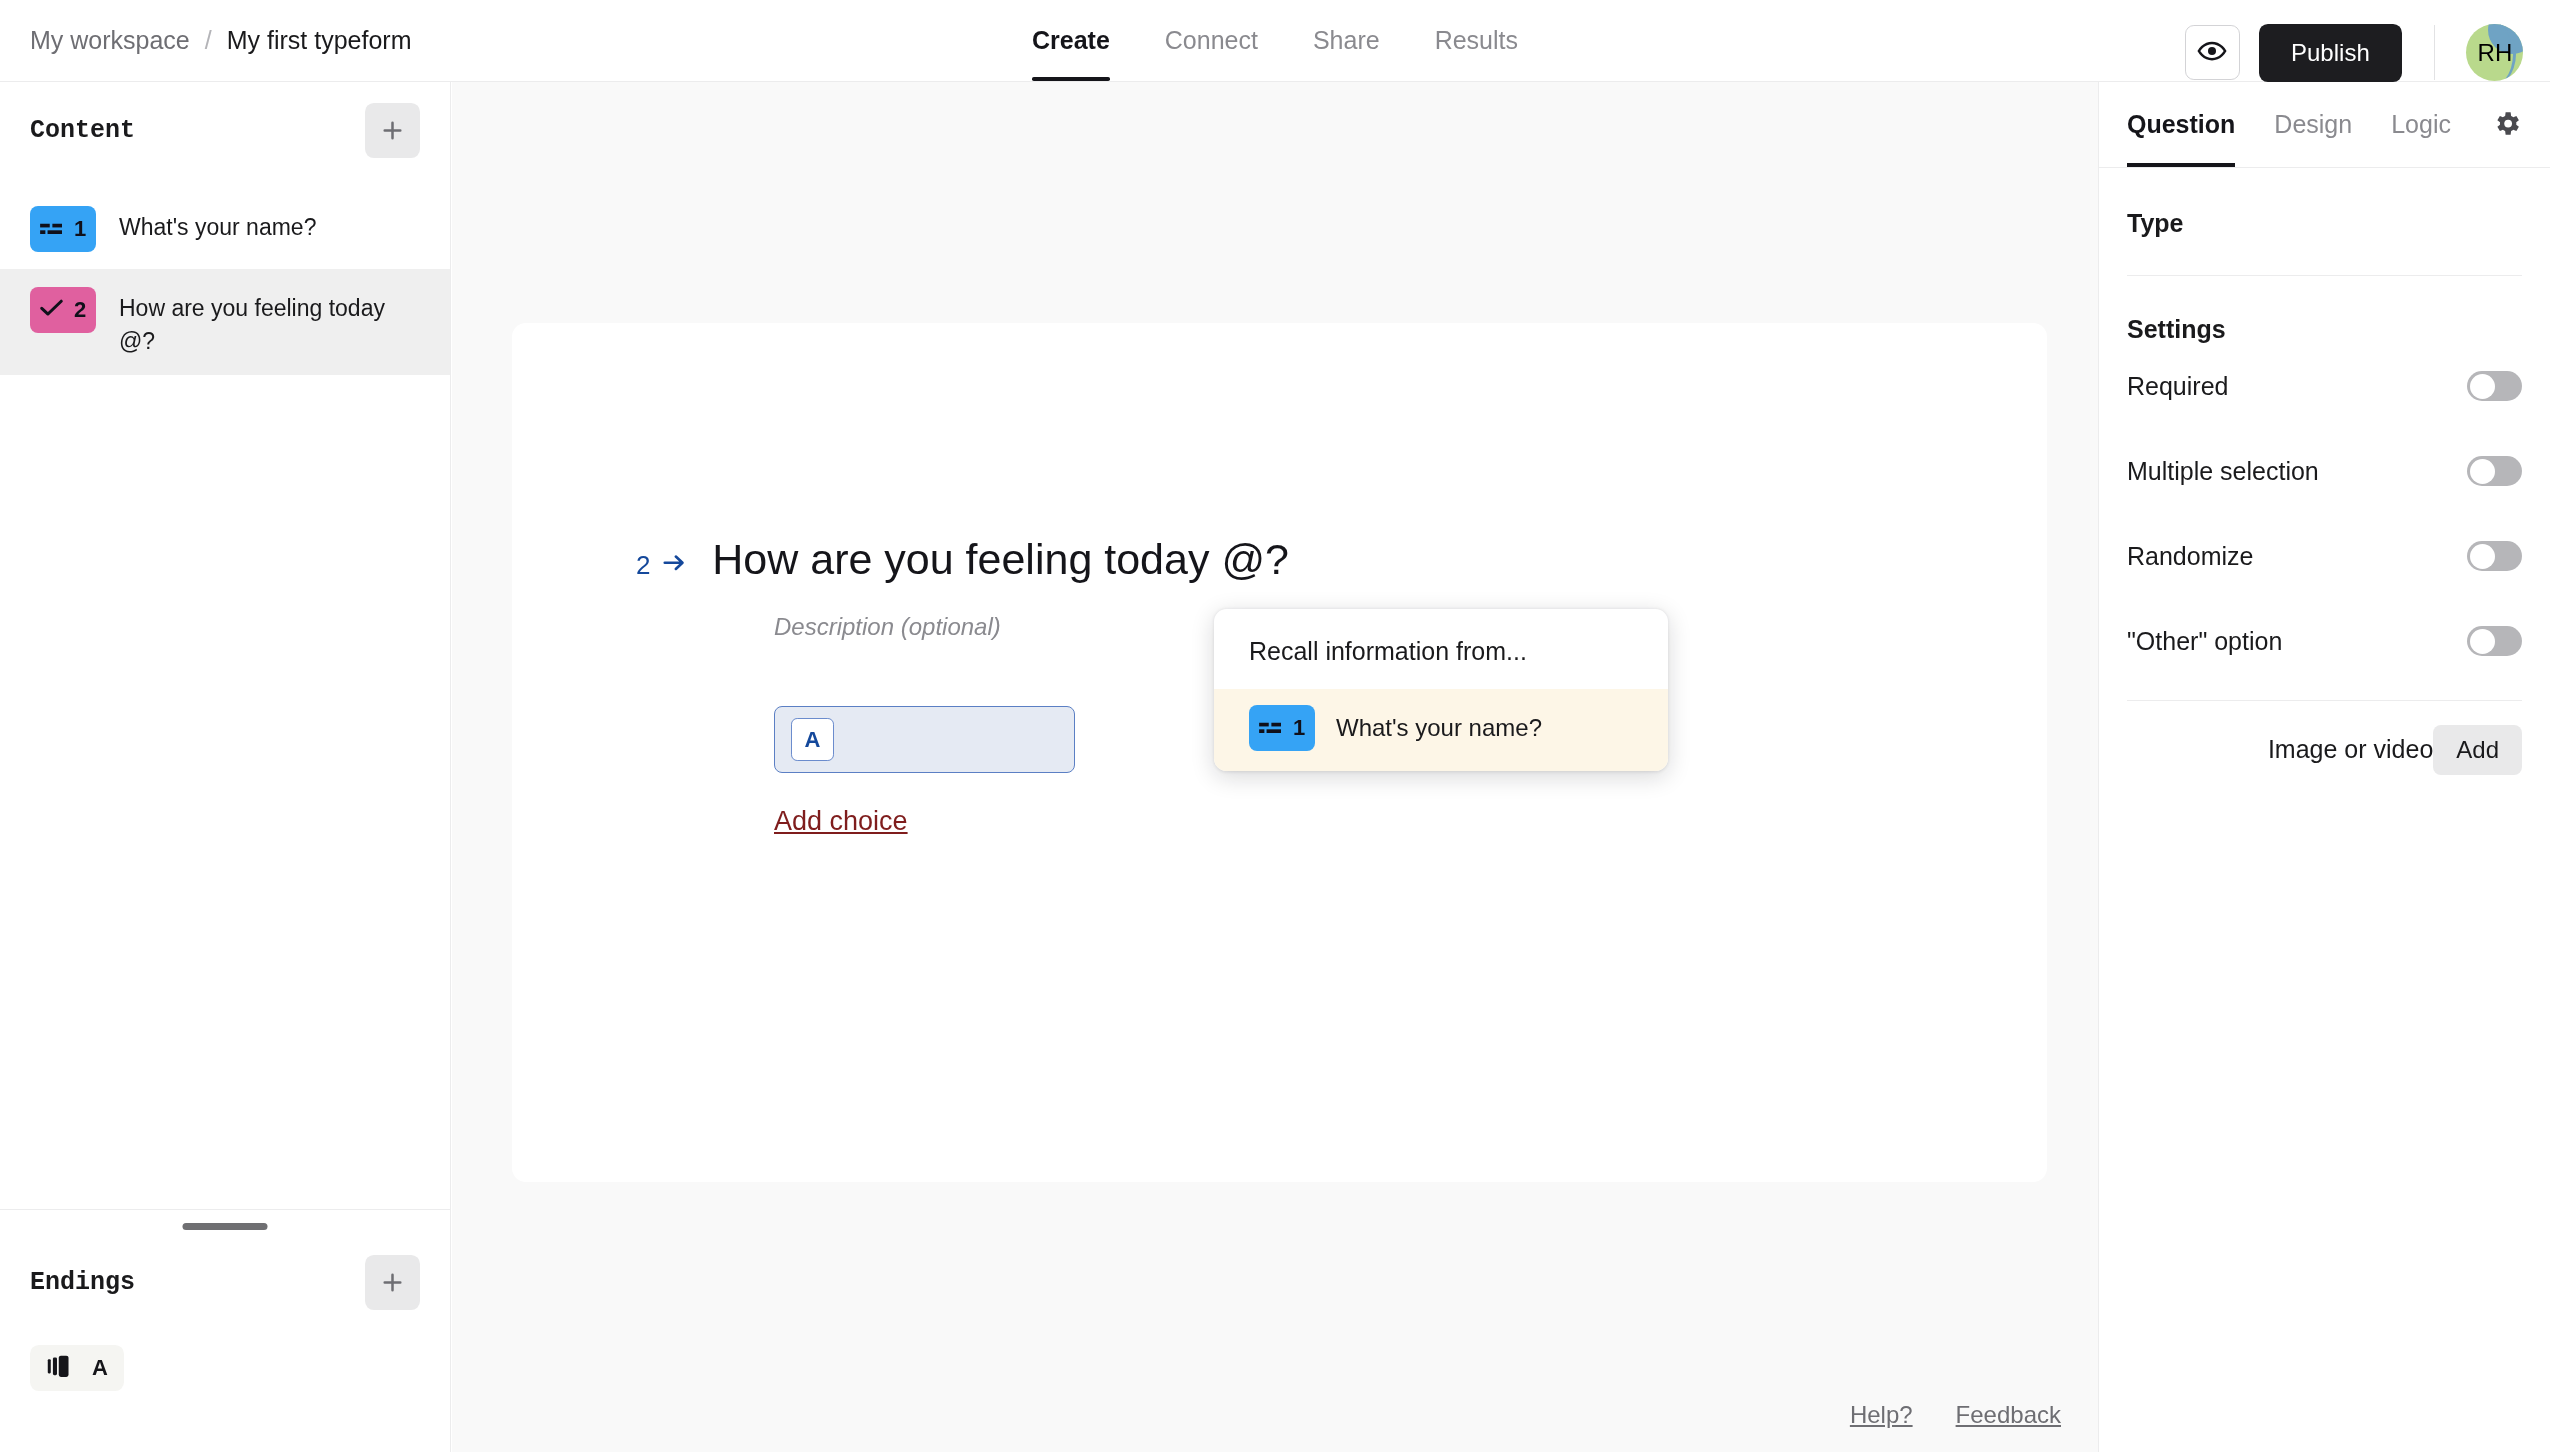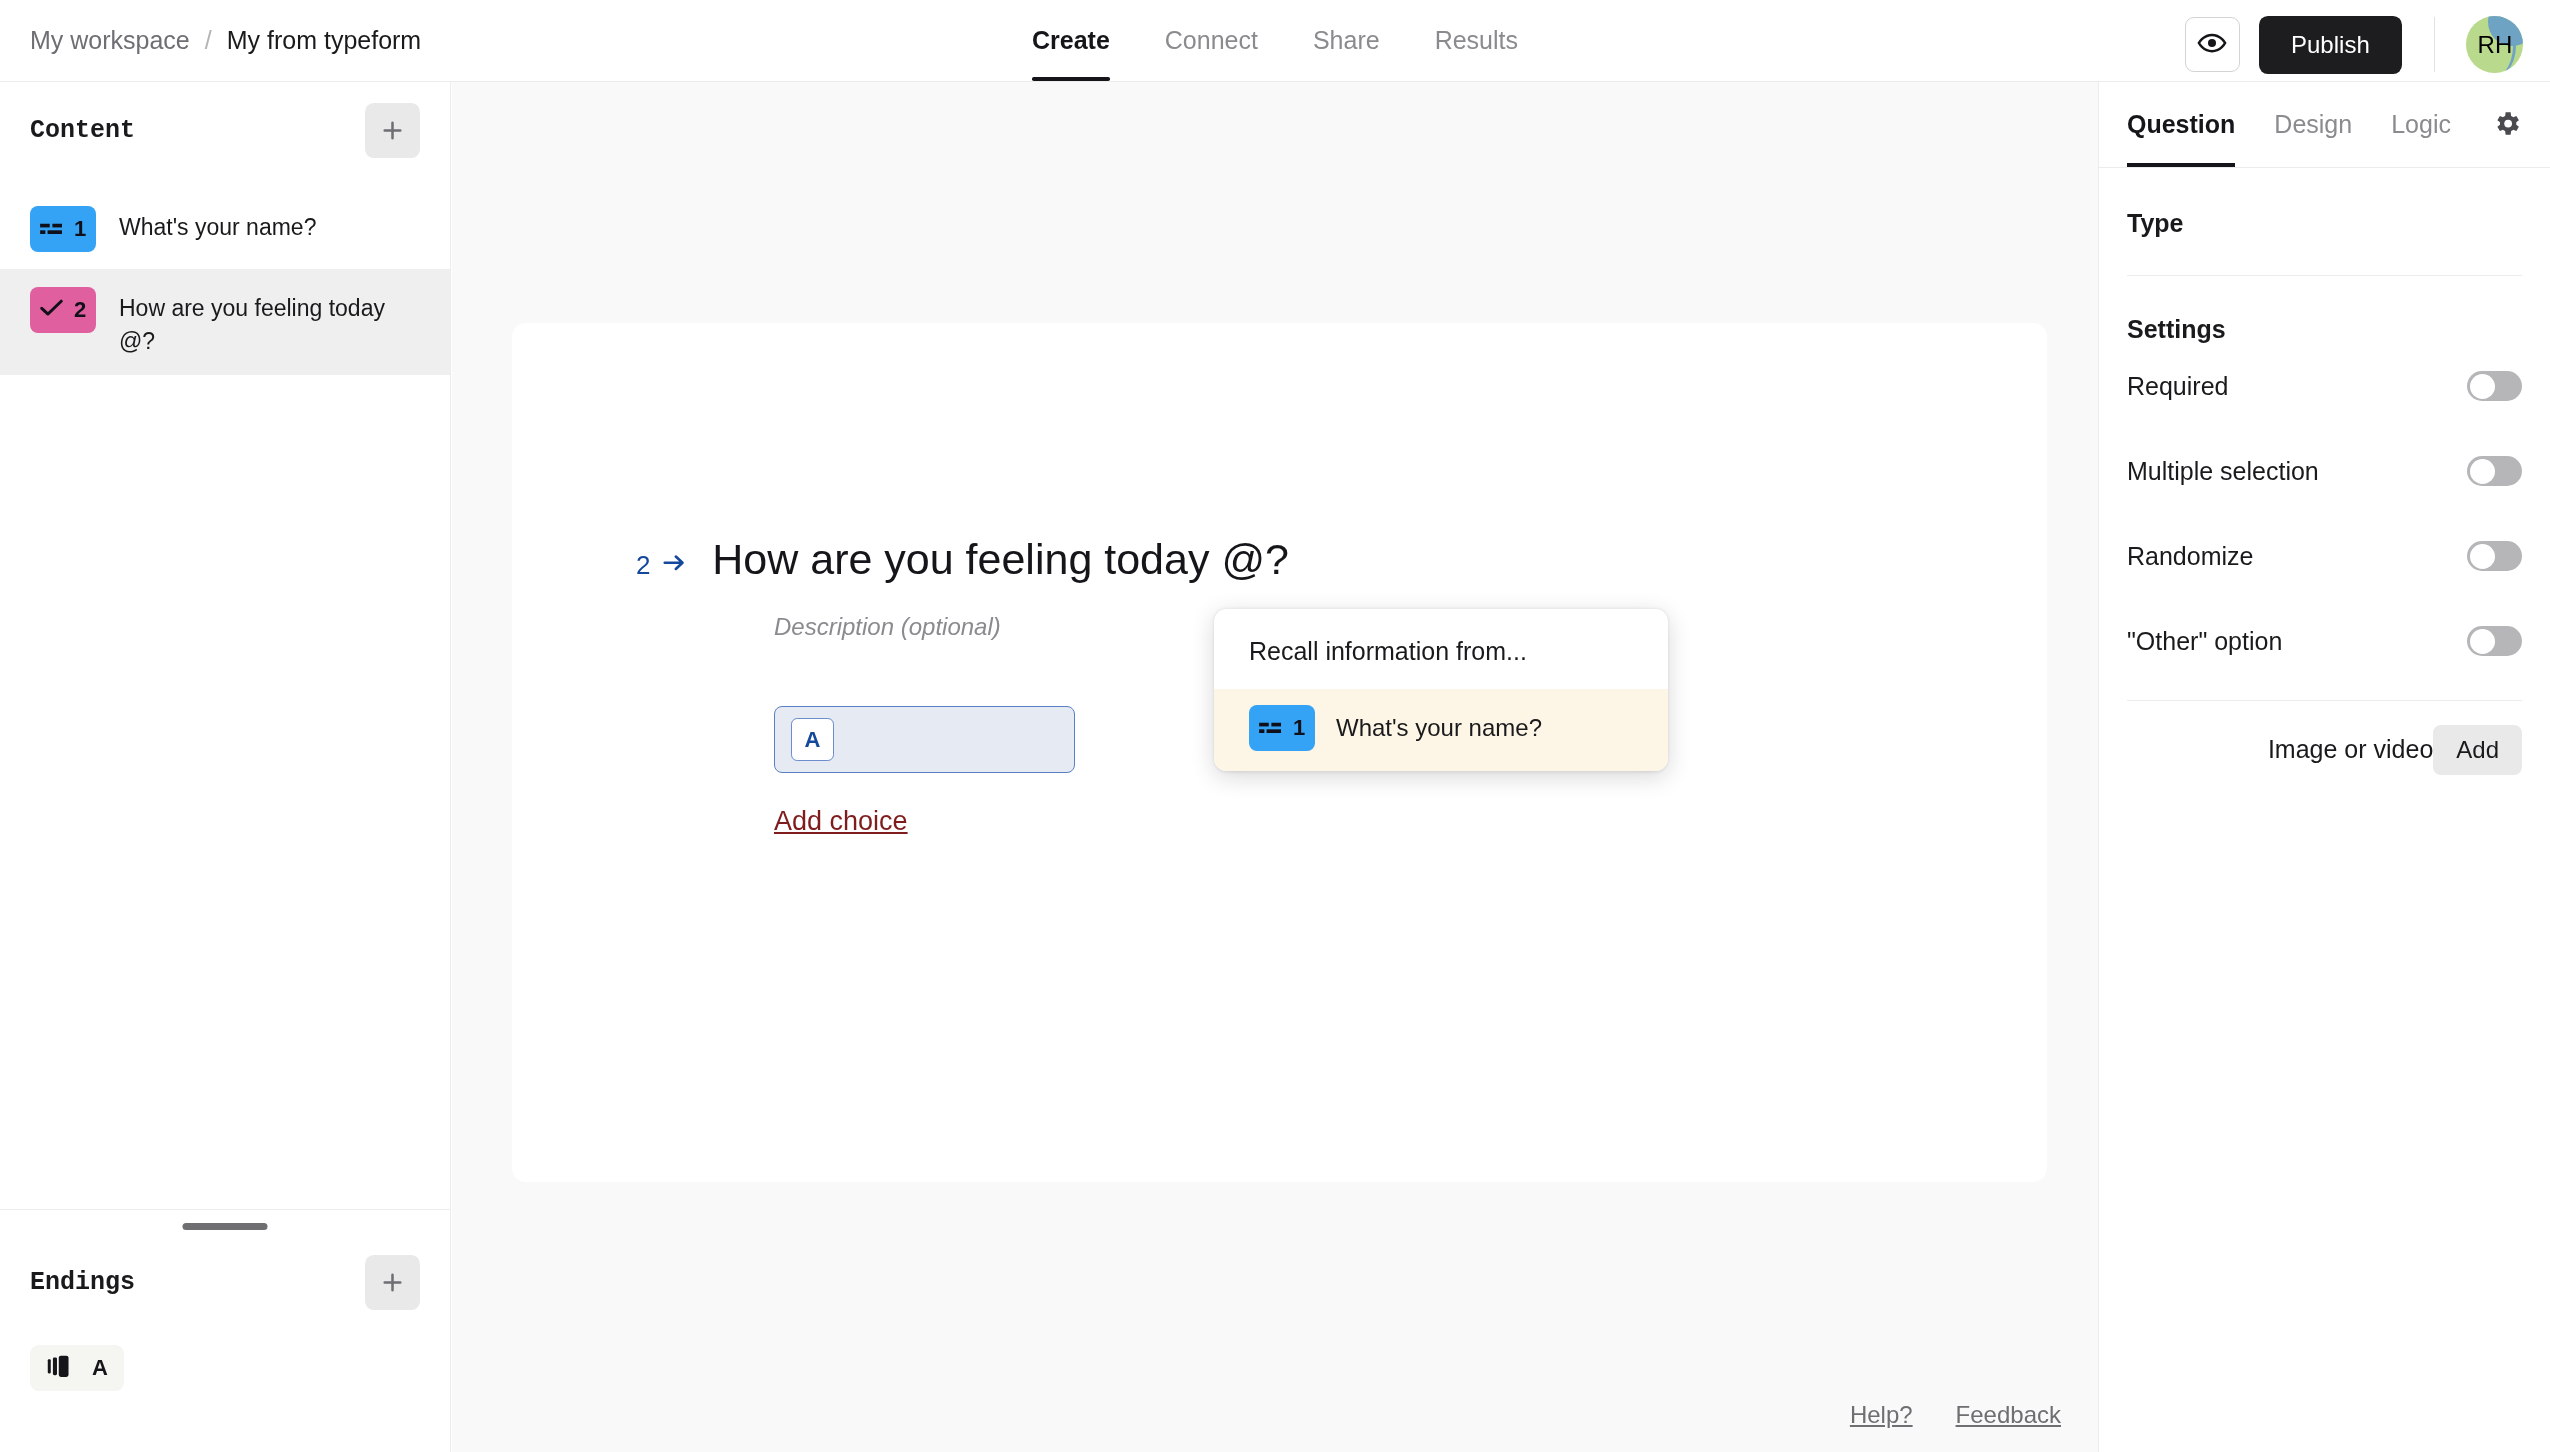--- a/index.html
+++ b/index.html
@@ -37,21 +37,21 @@
     height: 81px; display: flex; align-items: center; pointer-events: auto;
     cursor: pointer;
   }
   .maintab.active { color: #15151a; font-weight: bold; }
   .maintab.active::after {
     content: ""; position: absolute; left: 0; right: 0; bottom: 0;
     height: 4.4px; background: #15151a; border-radius: 1.8px;
   }
 
   .topright {
-    position: absolute; right: 26.6px; top: 4px; height: 81px;
+    position: absolute; right: 26.6px; top: 12px; height: 81px;
     display: flex; align-items: center; gap: 19.5px;
   }
   .eye-btn {
     width: 55px; height: 55px; border: 0.9px solid #d3d3d6; border-radius: 8.9px;
     background: #fff; display: flex; align-items: center; justify-content: center;
     cursor: pointer;
   }
   .publish-btn {
     height: 58px; padding: 0 32px; background: #1d1d20; color: #fff;
     border-radius: 8.9px; font-size: 24px; display: flex; align-items: center;
@@ -258,21 +258,21 @@
     cursor: pointer; border: none; font-family: "Liberation Sans", sans-serif;
   }
 </style>
 </head>
 <body>
 
 <div class="topbar">
   <div class="breadcrumb">
     <span class="bc-workspace">My workspace</span>
     <span class="bc-sep">/</span>
-    <span class="bc-form">My from typeform</span>
+    <span class="bc-form">My first typeform</span>
   </div>
 
   <div class="maintabs">
     <div class="maintab active">Create</div>
     <div class="maintab">Connect</div>
     <div class="maintab">Share</div>
     <div class="maintab">Results</div>
   </div>
 
   <div class="topright">

